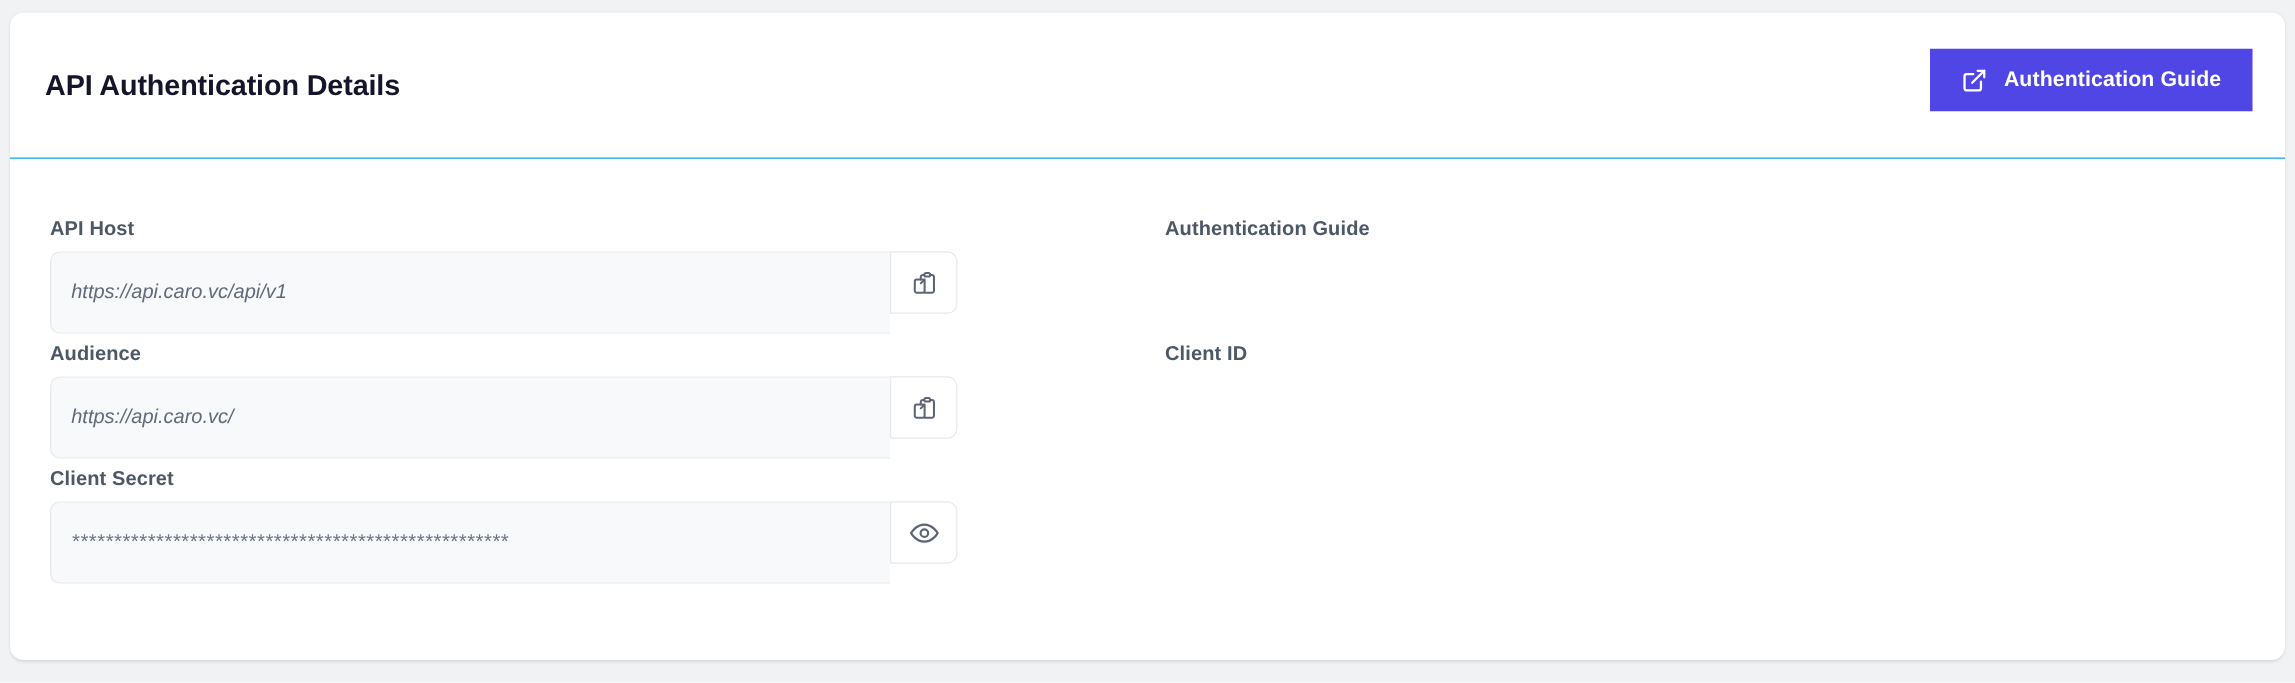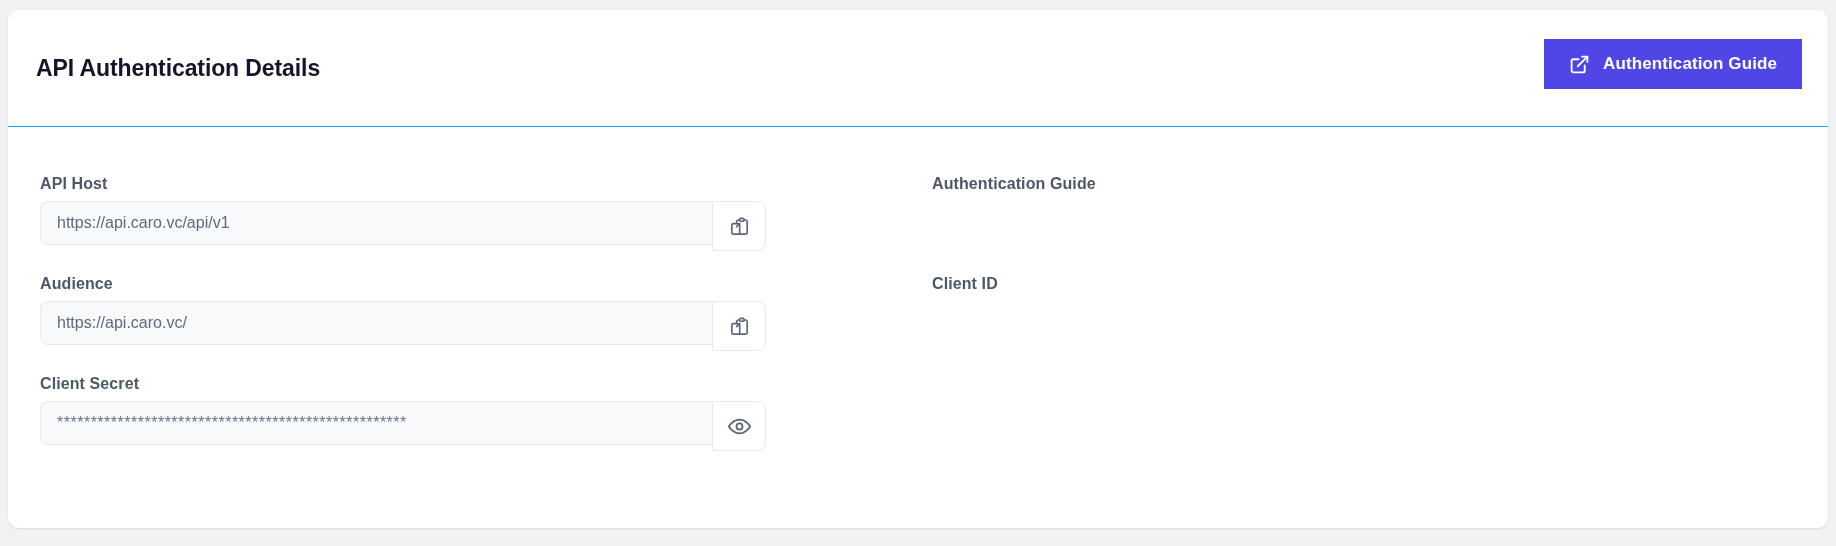--- a/index.html
+++ b/index.html
@@ -93,30 +93,31 @@
 
   .input-group {
     display: flex;
     align-items: stretch;
     height: 50px;
     width: 100%;
   }
   .input-box {
     flex: 1 1 auto;
     min-width: 0;
-    height: 44px;
+    height: 66px;
     background: #f8f9fb;
     border: 1px solid #e6e8ed;
     border-right: none;
     border-radius: 8px 0 0 8px;
     padding: 0 16px;
     font-family: inherit;
     font-size: 16px;
     color: #5f6a7a;
     outline: none;
+    font-style: italic;
   }
   .action-btn {
     flex: 0 0 auto;
     width: 54px;
     height: 50px;
     background: #ffffff;
     border: 1px solid #e6e8ed;
     border-radius: 0 8px 8px 0;
     display: flex;
     align-items: center;

